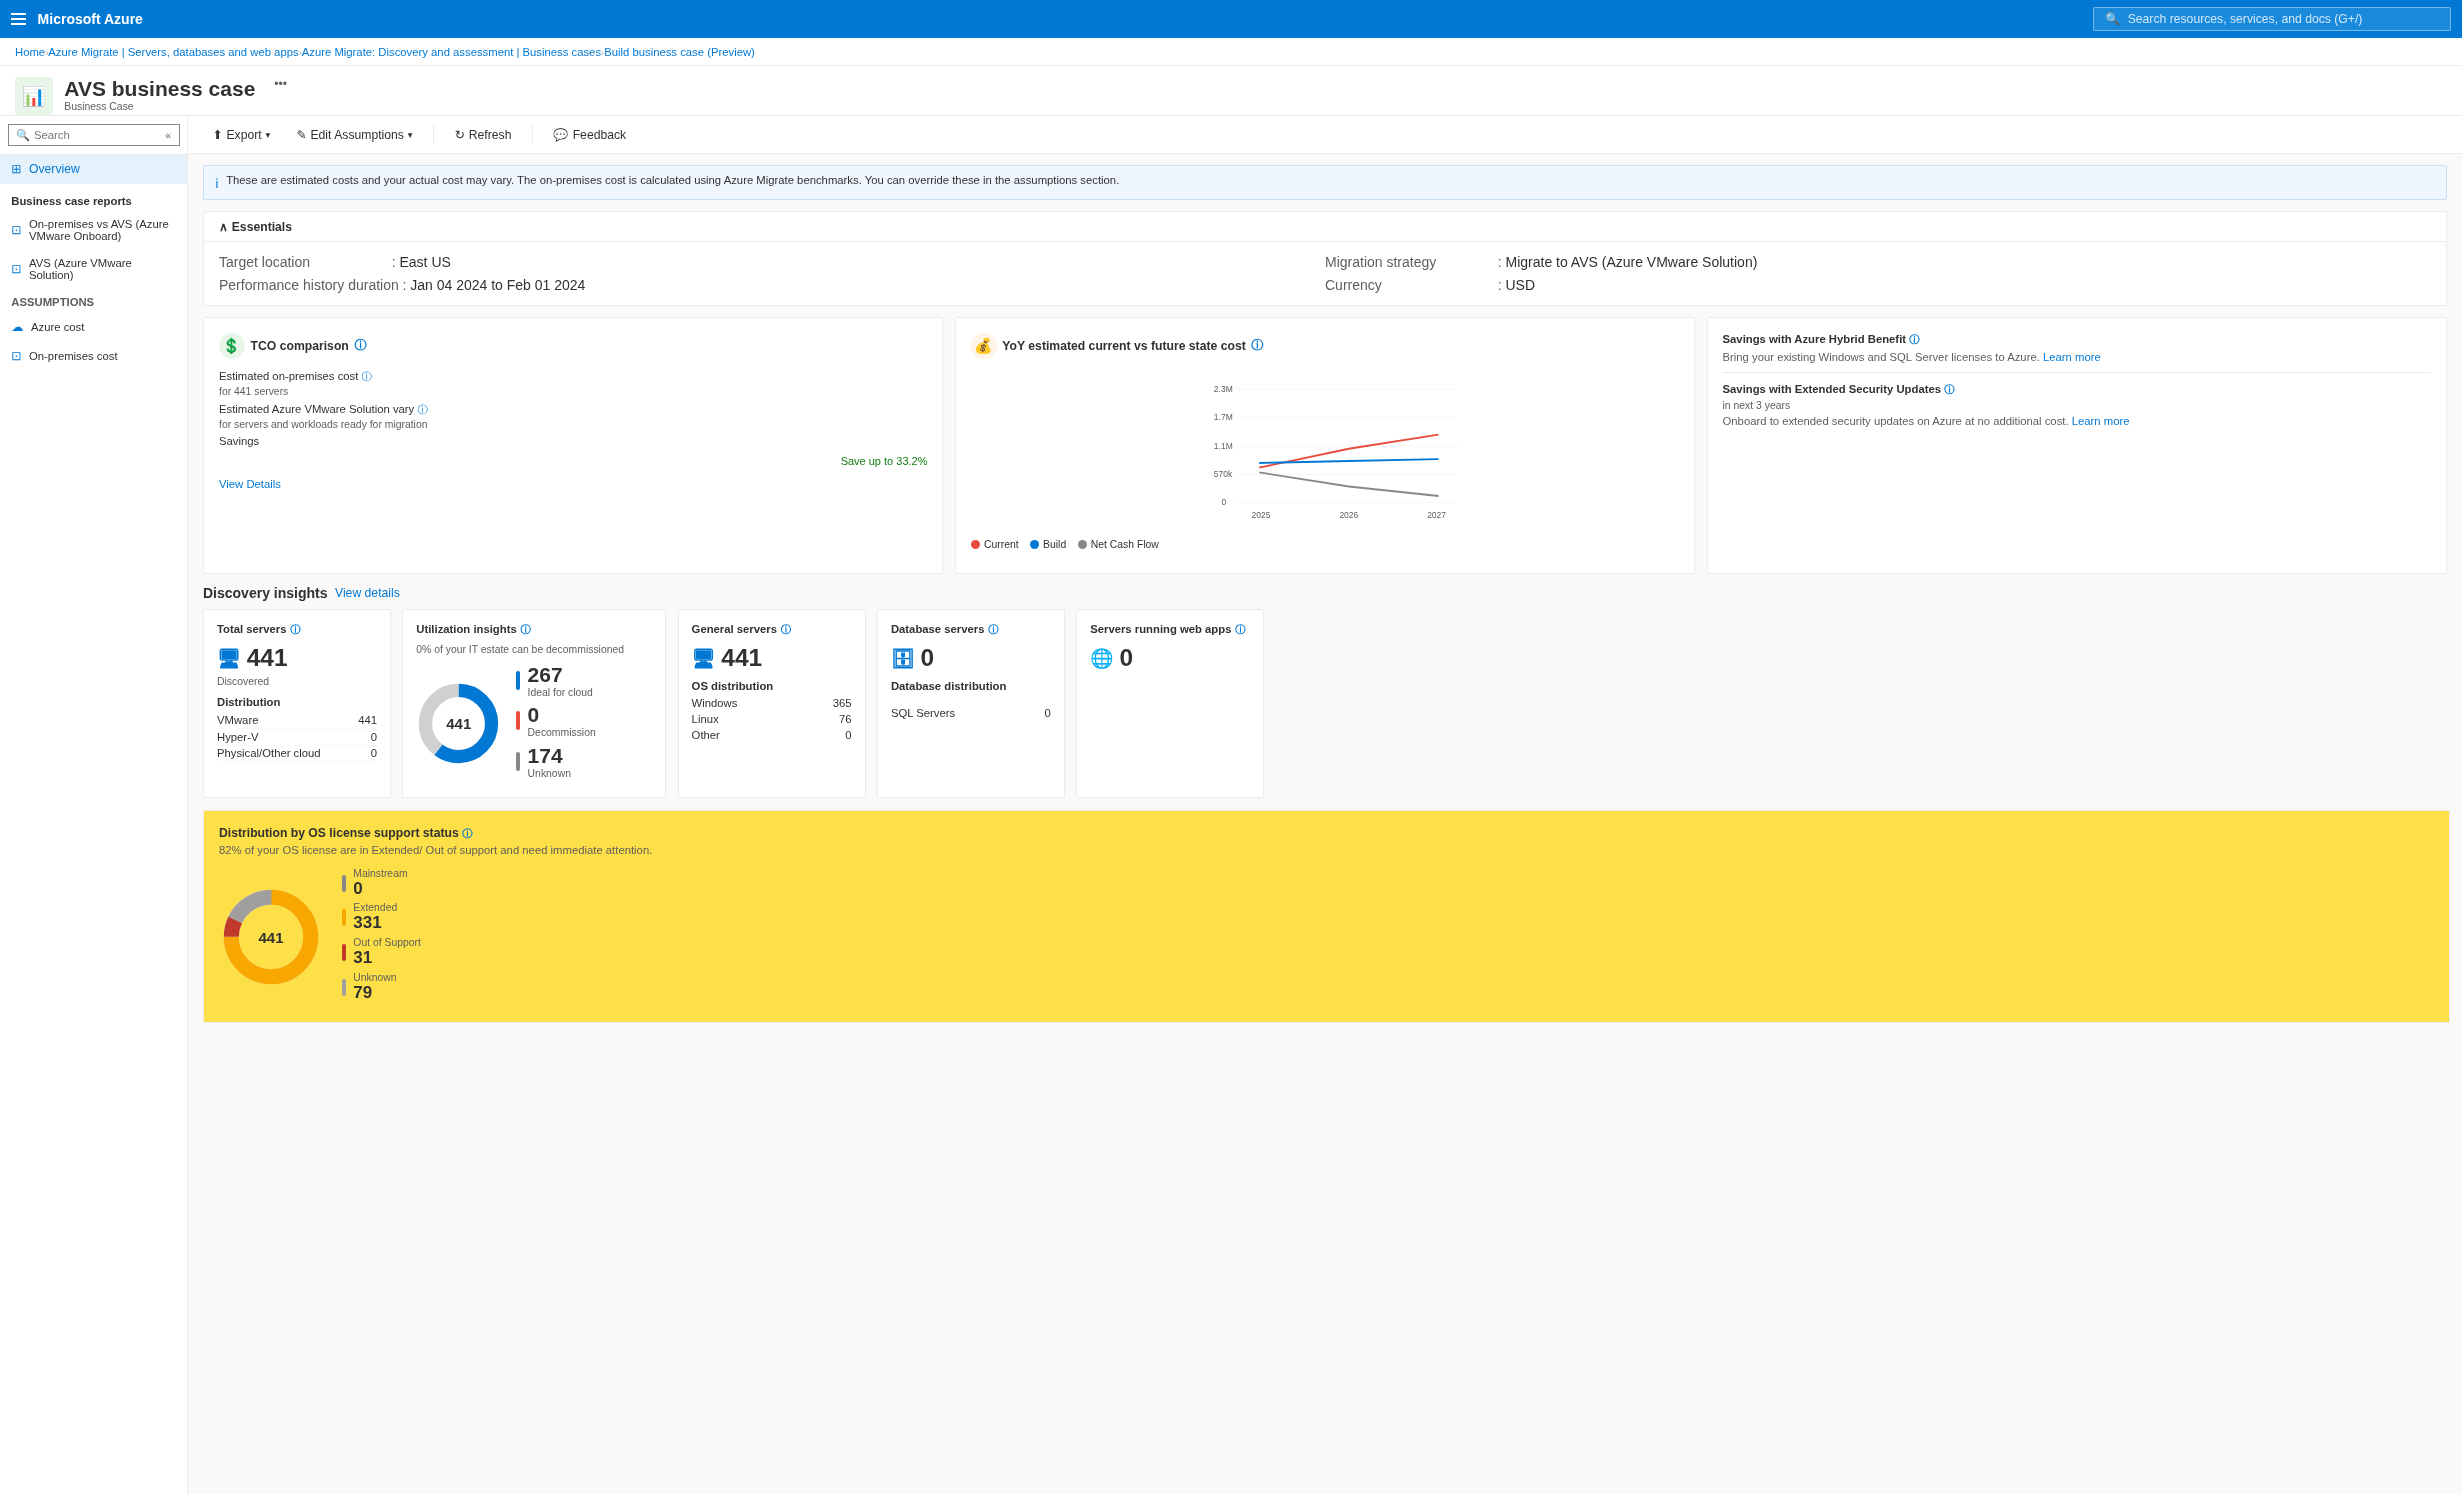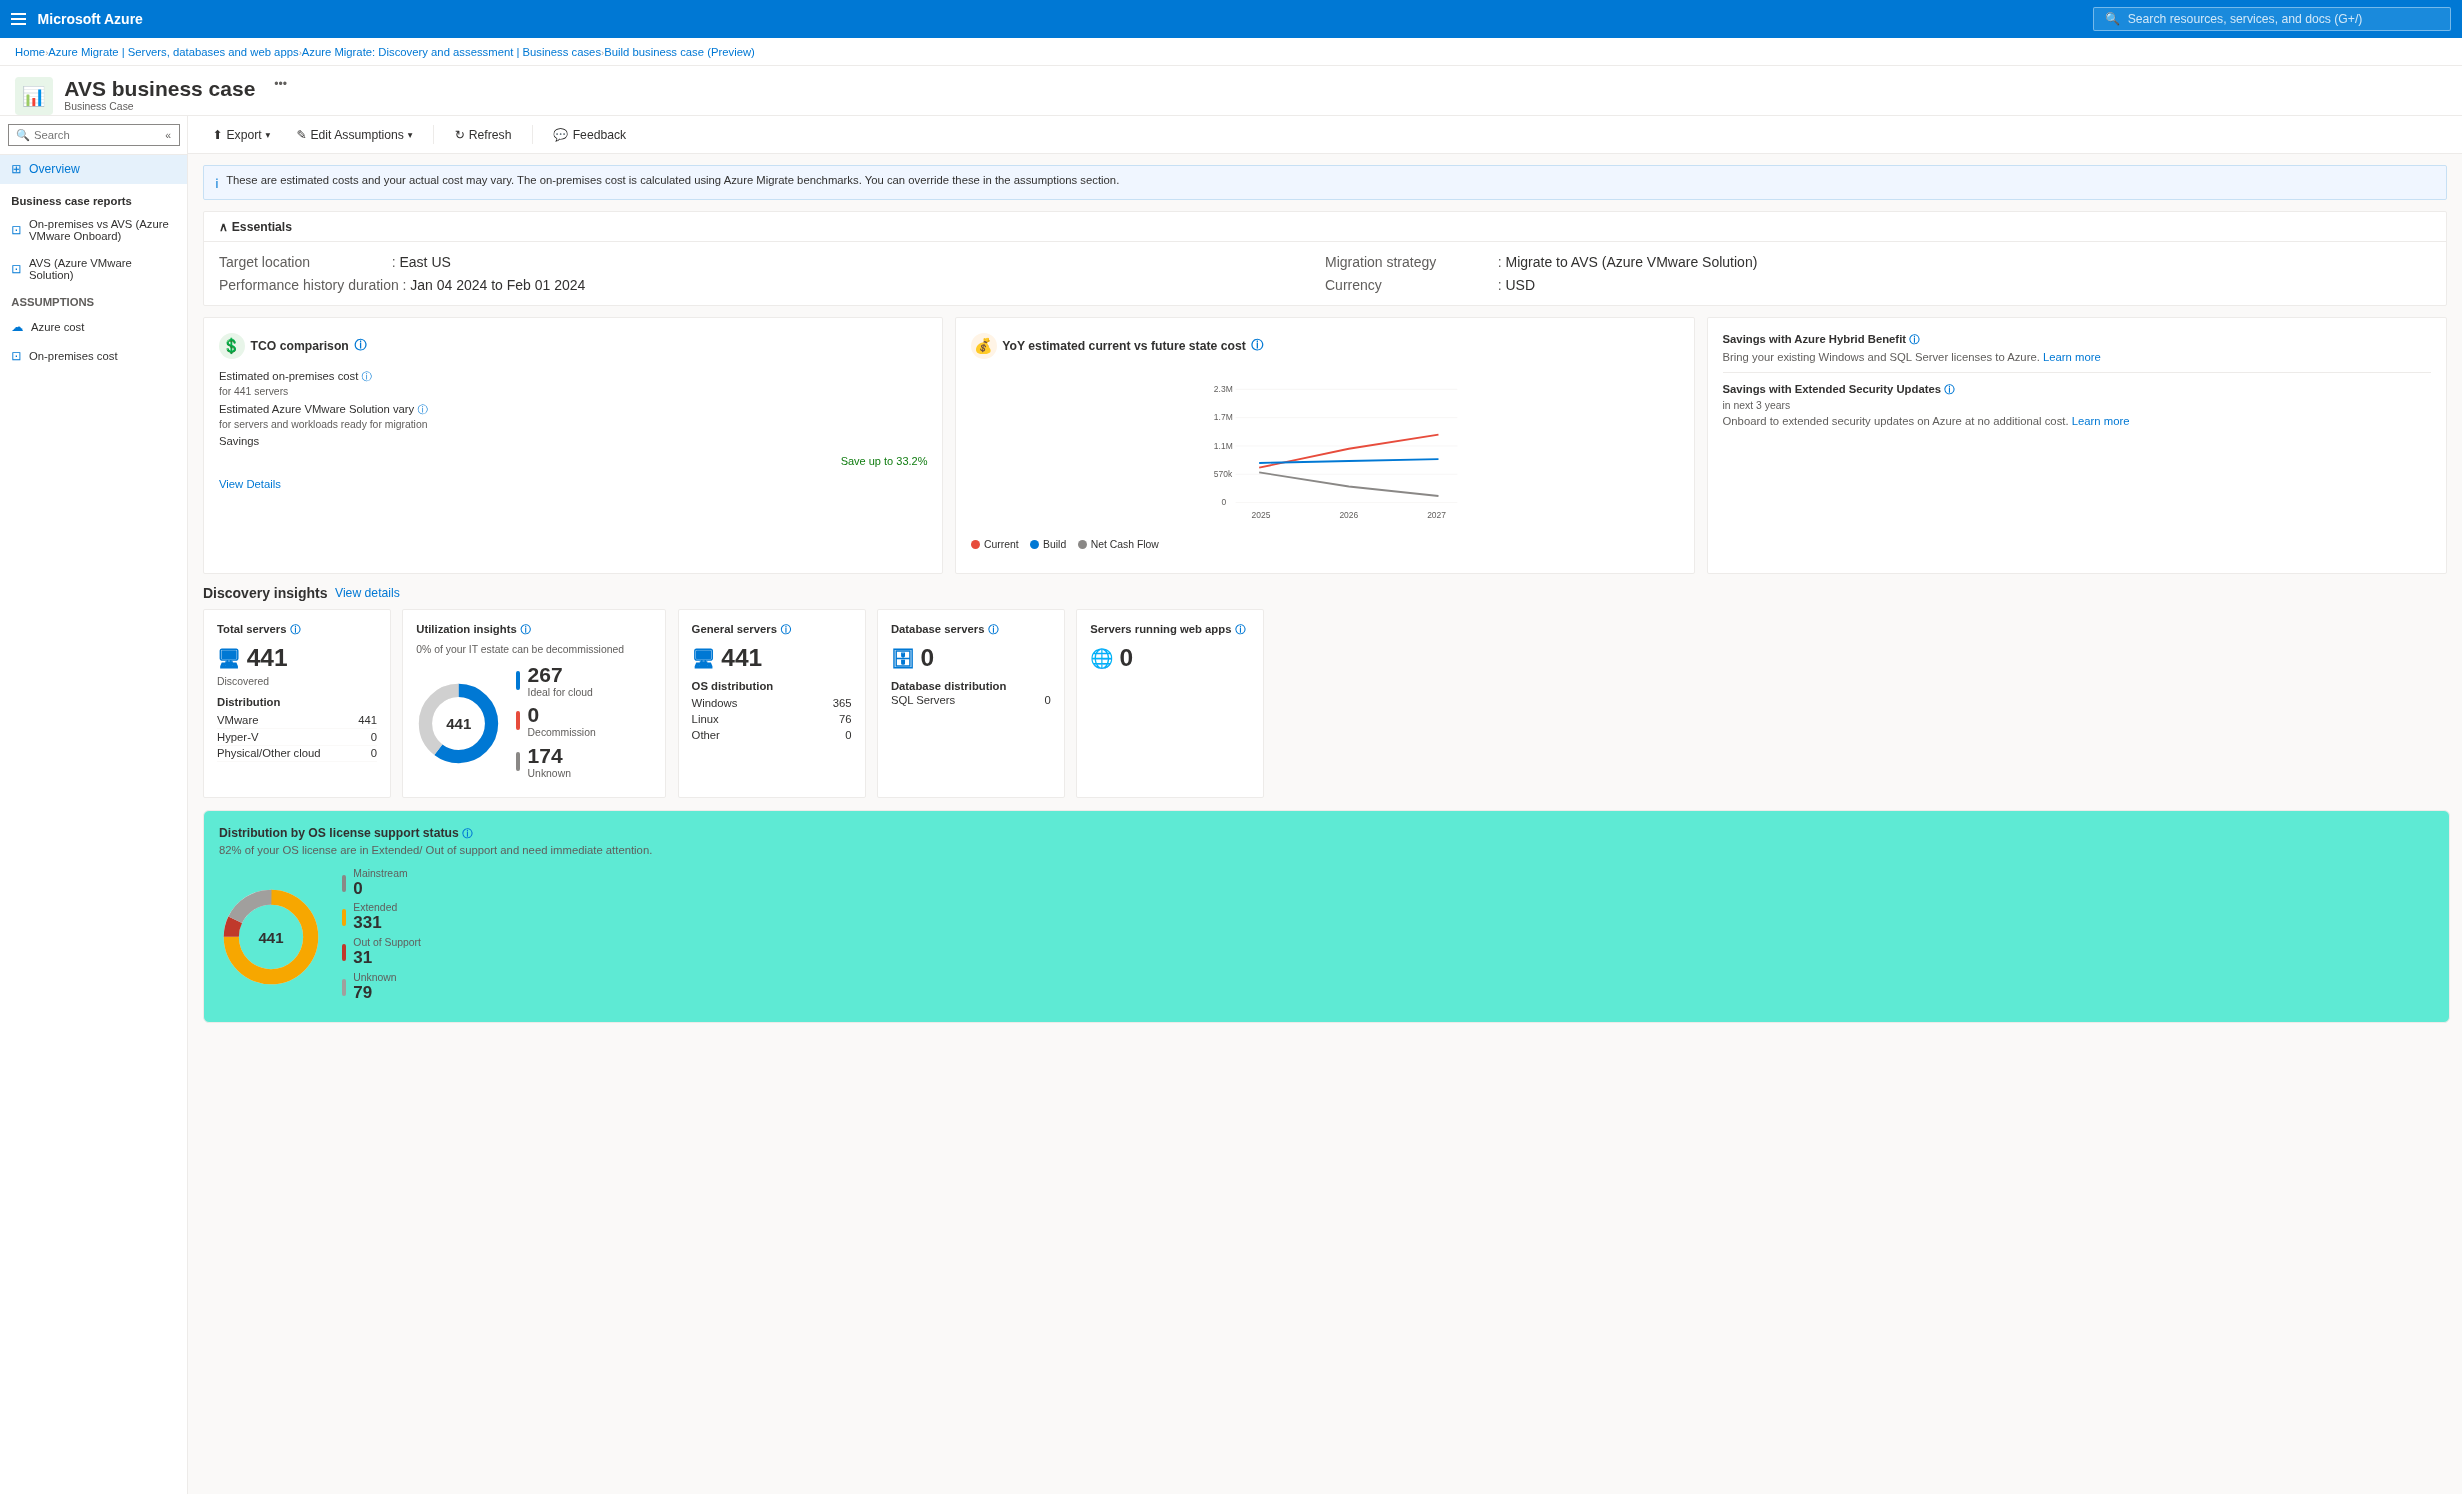--- a/index.html
+++ b/index.html
@@ -356,23 +356,23 @@
       font-size: 11.3px;
       font-weight: 600;
       margin-bottom: 3.8px;
     }
     .savings-body { font-size: 11.3px; color: #605e5c; margin-bottom: 7.5px; }
     .savings-link { color: #0078d4; cursor: pointer; }
     .savings-divider { border: none; border-top: 0.9px solid #edebe9; margin: 9.4px 0; }
 
     
     .os-license-section {
-      background: #5eead4;
+      background: #fde047;
       border: 0.9px solid #edebe9;
-      border-radius: 6px;
+      border-radius: 1px;
       padding: 15px;
       margin: 0 12px 15px 15px;
     }
     .os-license-grid {
       display: grid;
       grid-template-columns: 282px 1fr;
       gap: 15px;
     }
 
     
@@ -742,21 +742,21 @@
       <div class="disc-card">
         <div class="disc-card-title">
           <span>Database servers</span>
           <span class="info-icon" style="font-size:10.4px;">ⓘ</span>
         </div>
         <div class="disc-big-num">
           <span style="font-size:19px; color:#0078d4;">🗄</span>
           <span>0</span>
         </div>
         <div style="margin-top:7.5px;">
-          <div style="font-size:11.3px; font-weight:600; margin-bottom:1px;">Database distribution</div>
+          <div style="font-size:11.3px; font-weight:600; margin-bottom:14px;">Database distribution</div>
           <div class="os-dist-row">
             <span>SQL Servers</span>
             <span>0</span>
           </div>
         </div>
       </div>
 
       <div class="disc-card">
         <div class="disc-card-title">
           <span>Servers running web apps</span>

